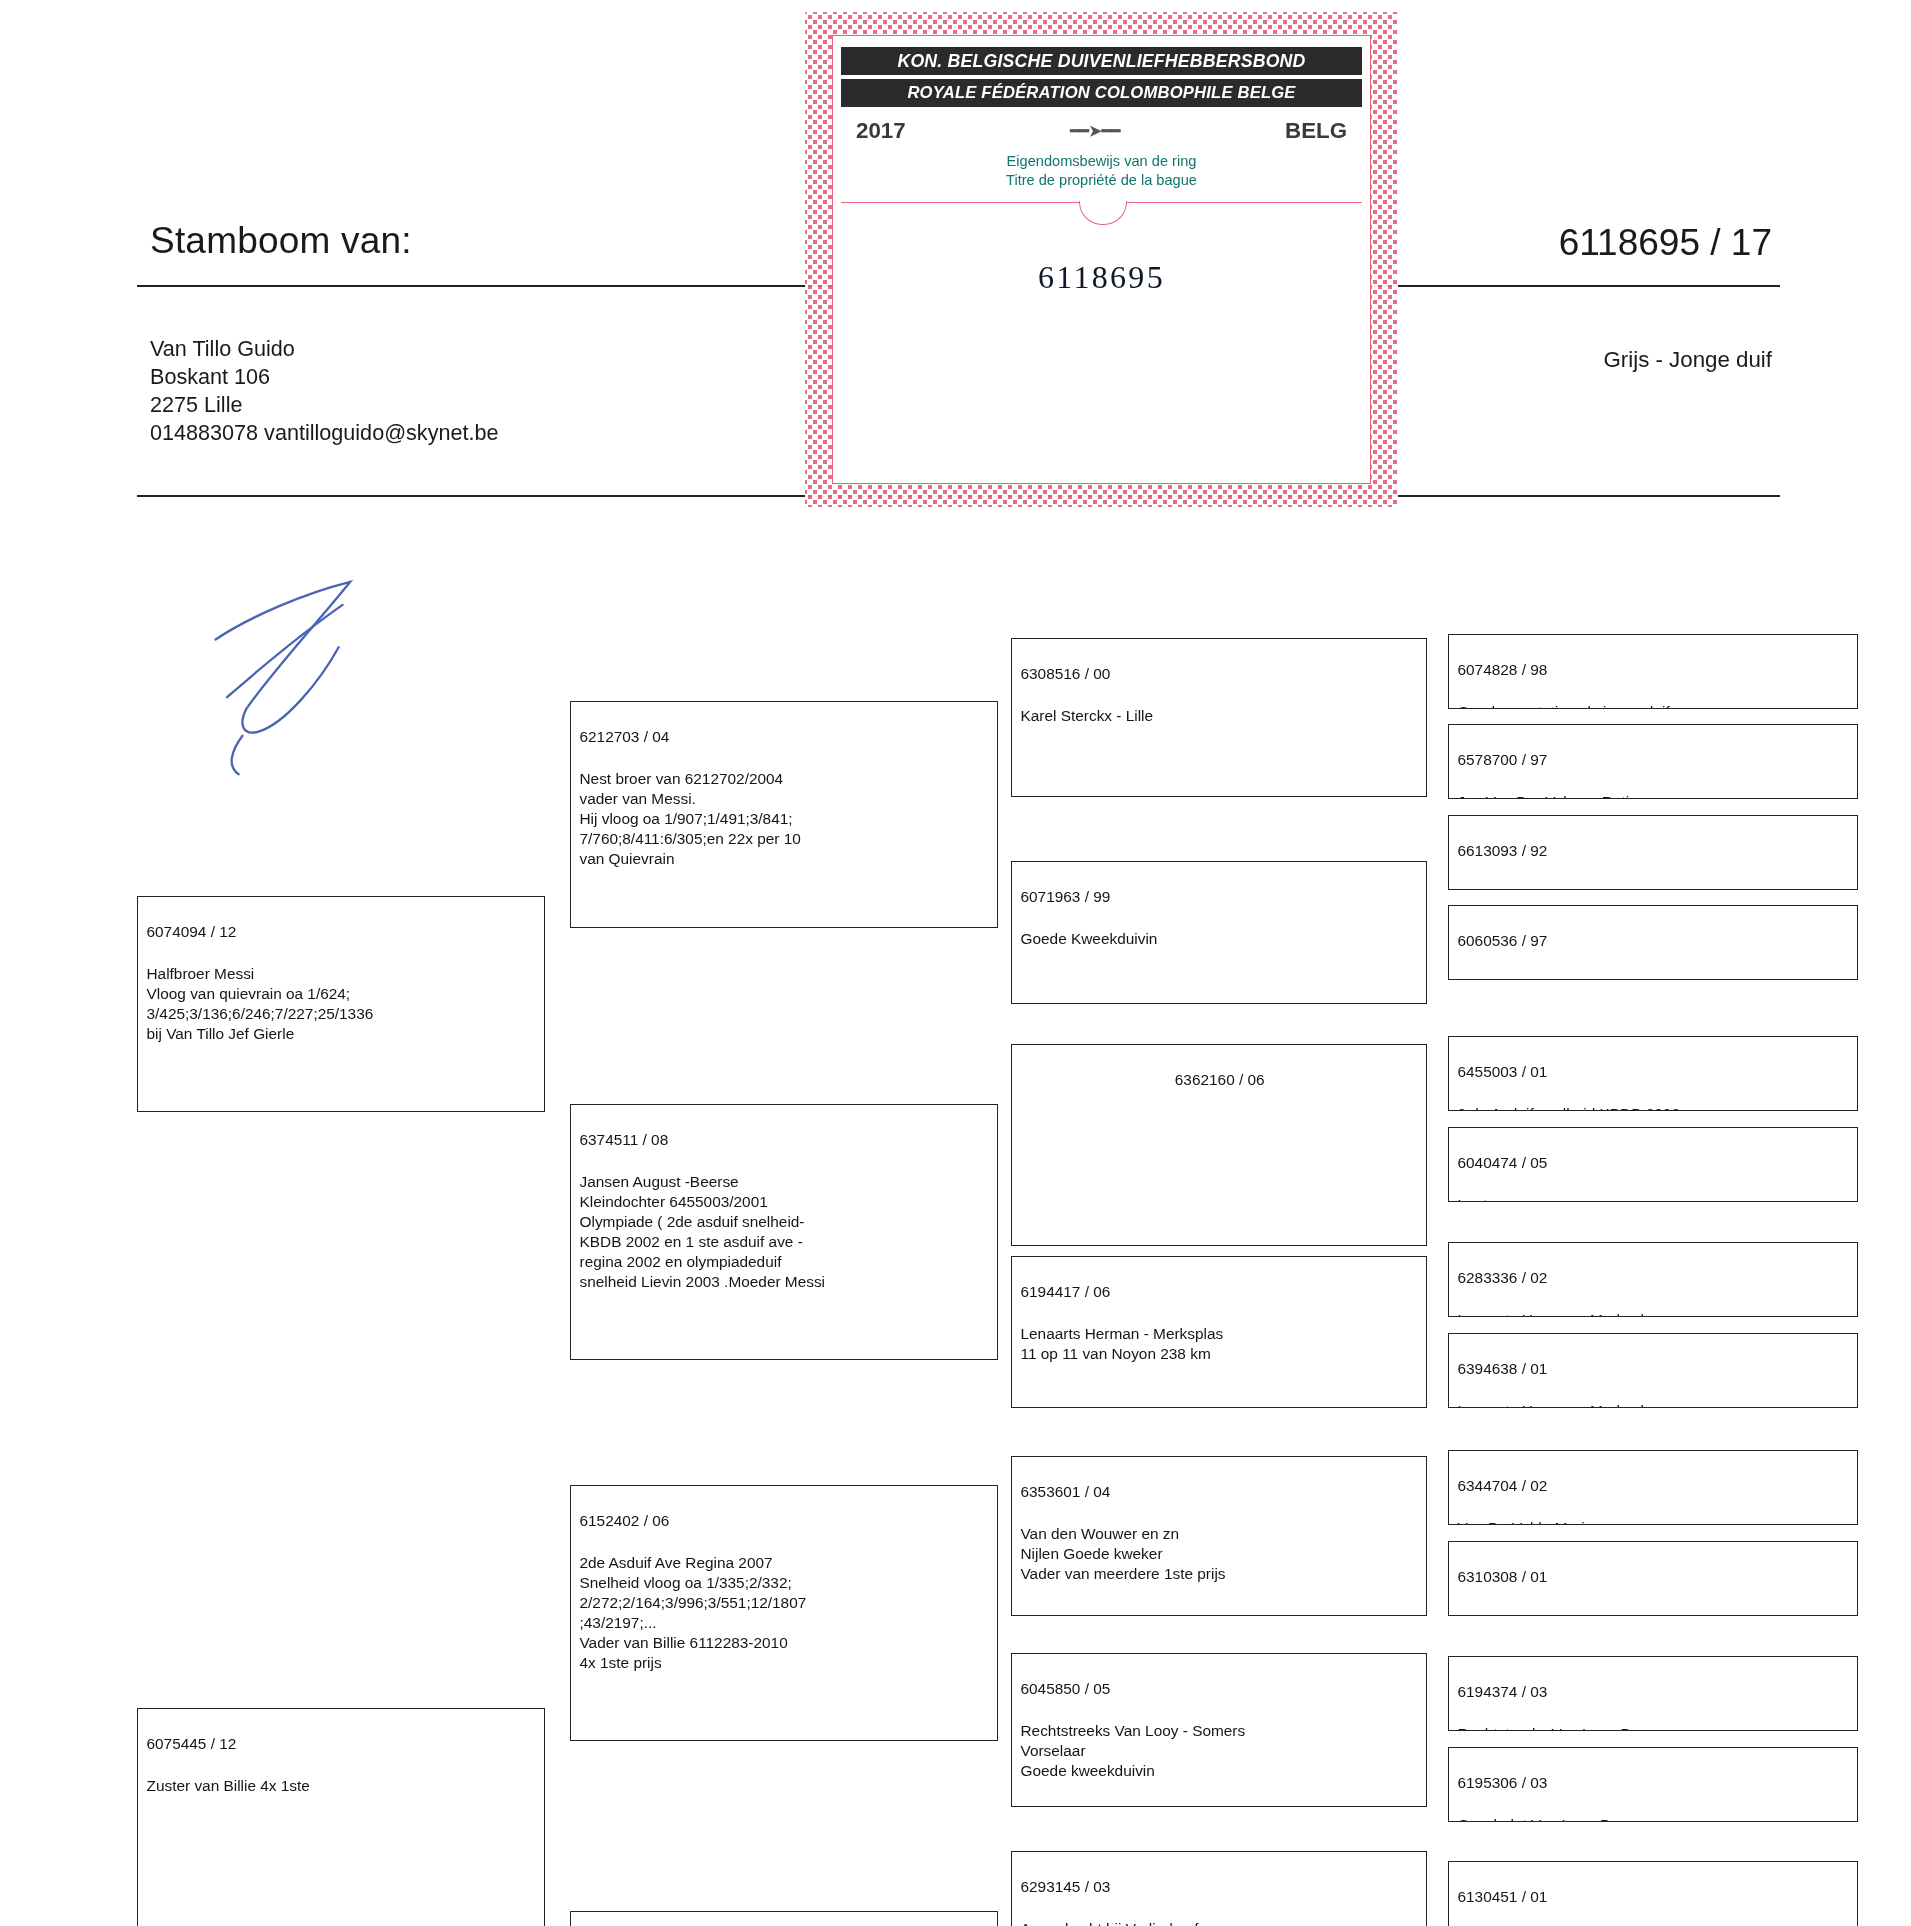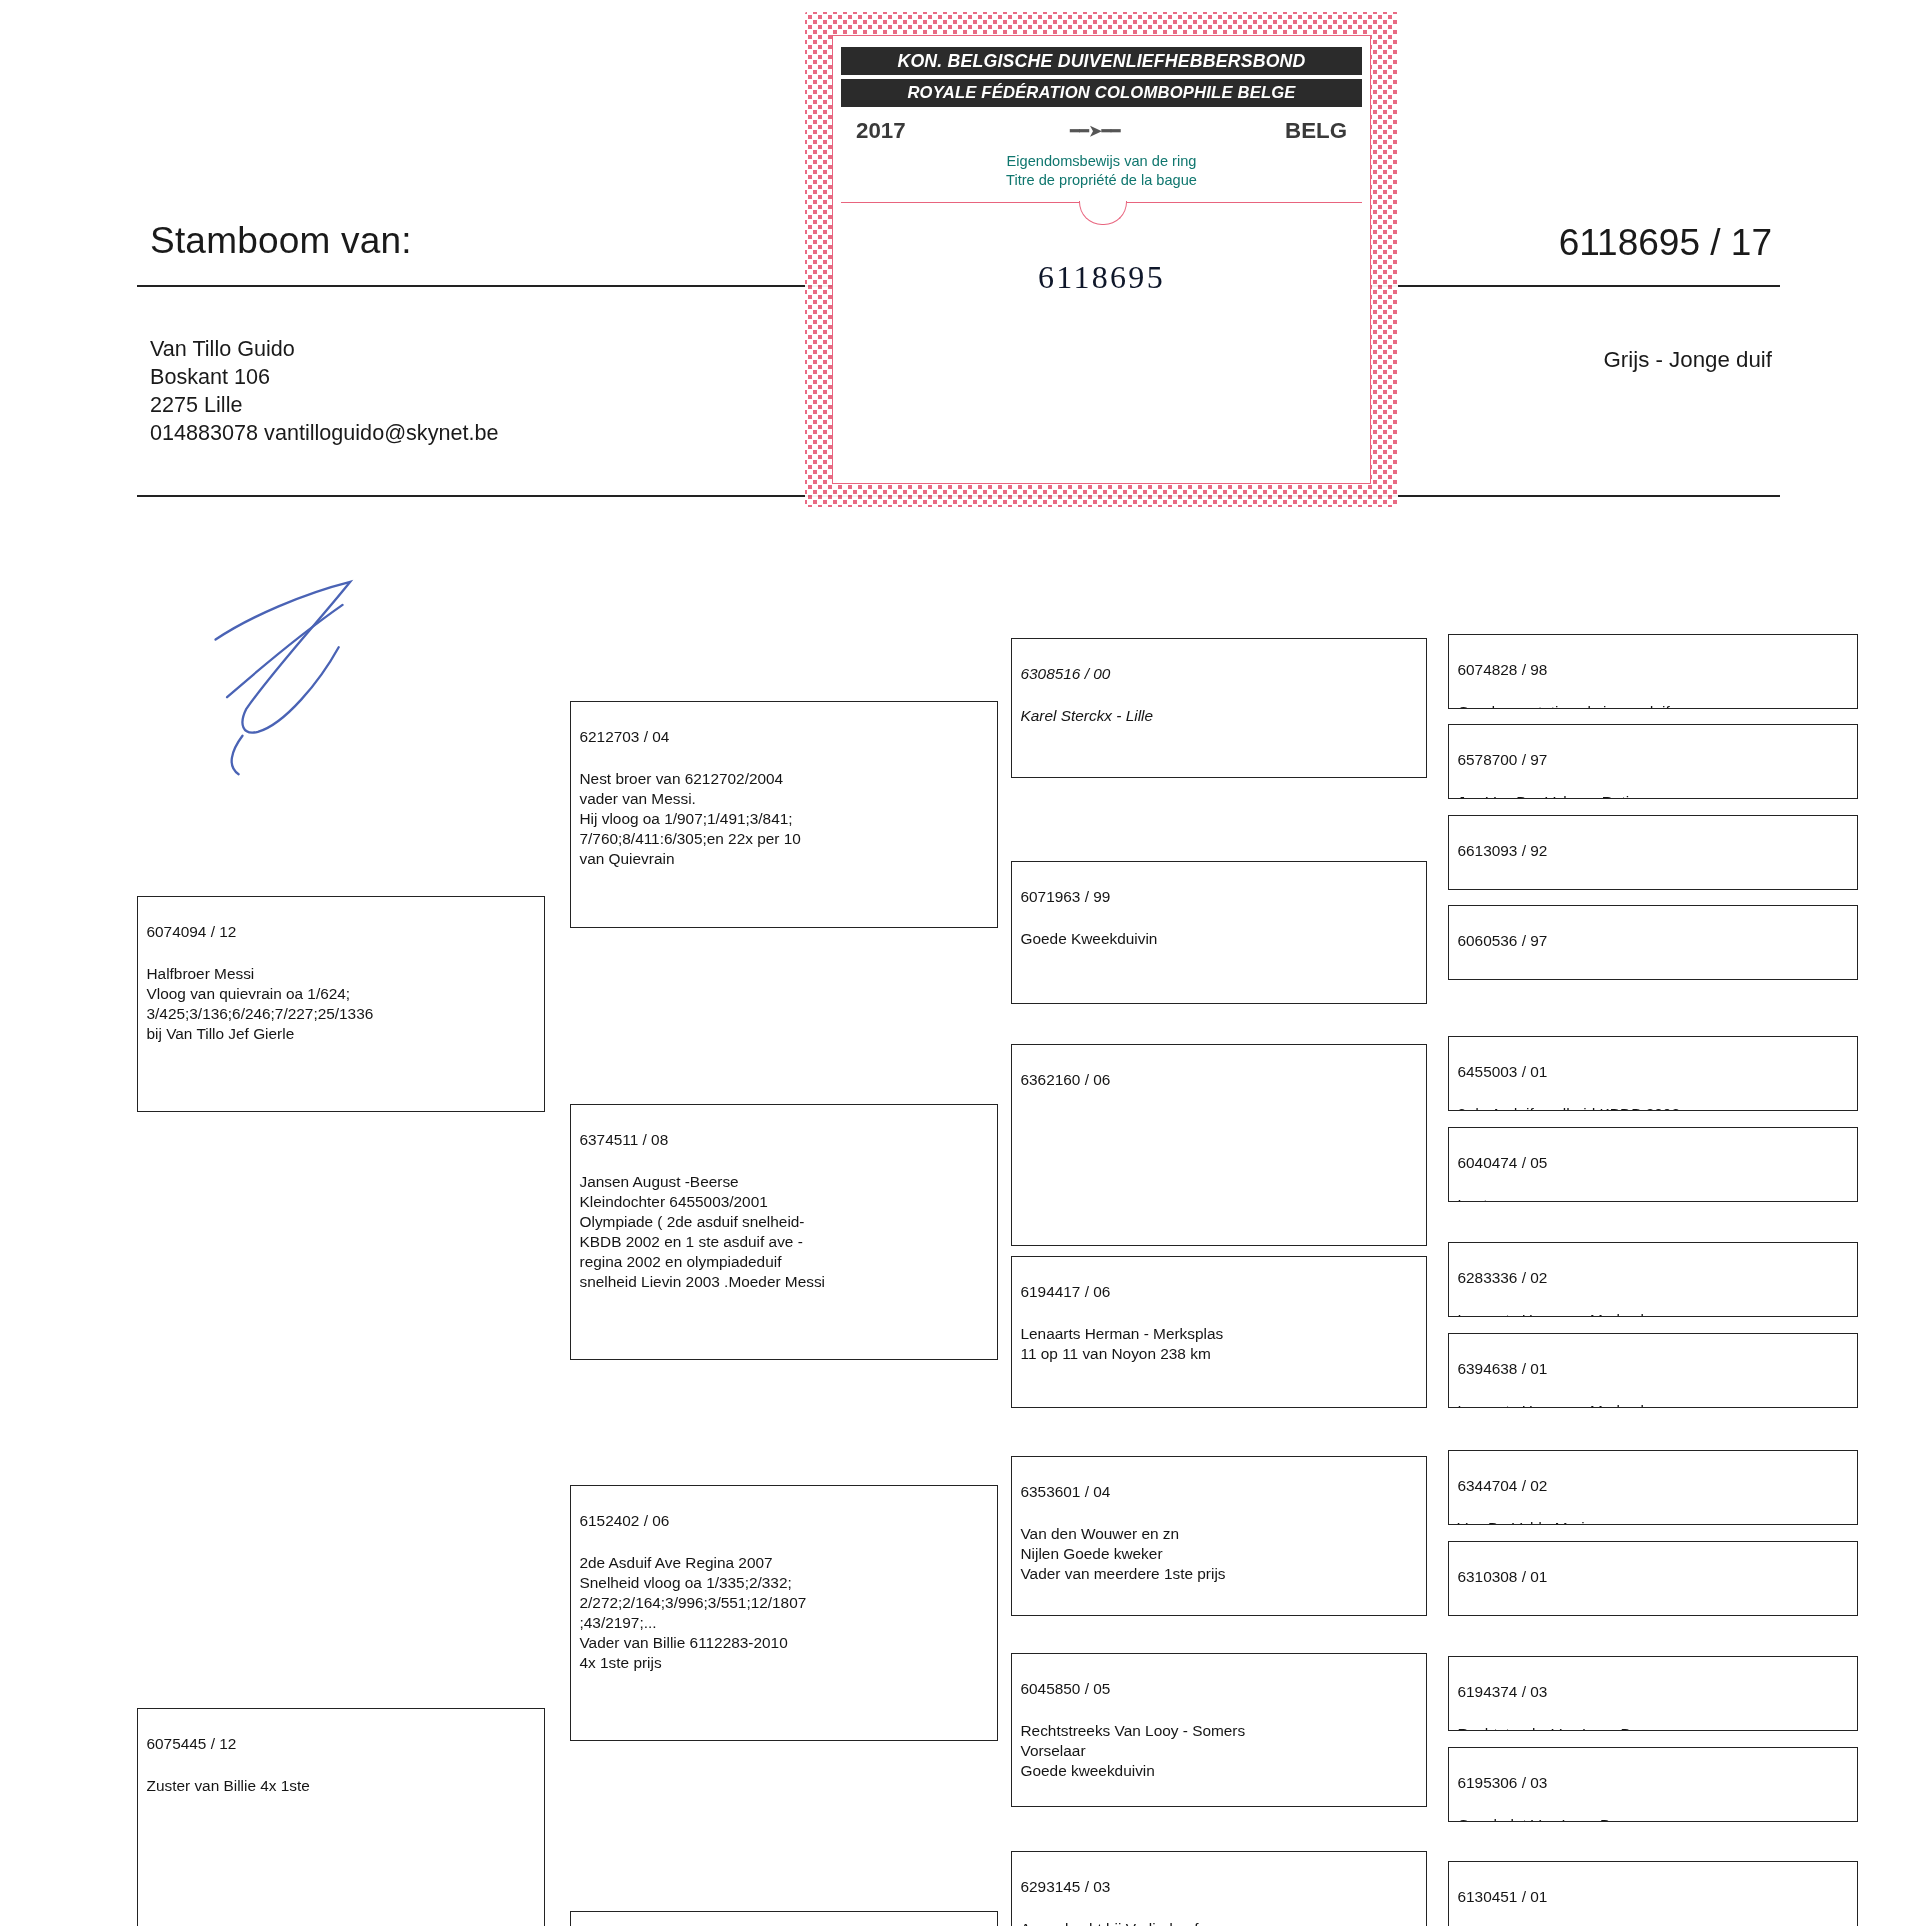--- a/index.html
+++ b/index.html
@@ -287,29 +287,29 @@
 2/272;2/164;3/996;3/551;12/1807
 ;43/2197;...
 Vader van Billie 6112283-2010
 4x 1ste prijs</span>
   </div>
   <div class="box" style="left:570px; top:1911px; width:428px; height:247px;">
     
     
   </div>
 
-  <div class="box" style="left:1011px; top:638px; width:416px; height:140px;font-style:italic;">
+  <div class="box" style="left:1011px; top:638px; width:416px; height:159px;">
     <span class="num">6308516 / 00</span>
     <span>Karel Sterckx - Lille</span>
   </div>
   <div class="box" style="left:1011px; top:861px; width:416px; height:143px;">
     <span class="num">6071963 / 99</span>
     <span>Goede Kweekduivin</span>
   </div>
-  <div class="box" style="left:1011px; top:1044px; width:416px; height:202px;">
+  <div class="box" style="left:1011px; top:1044px; width:416px; height:202px;text-align:center;">
     <span class="num">6362160 / 06</span>
     <span></span>
   </div>
   <div class="box" style="left:1011px; top:1256px; width:416px; height:152px;">
     <span class="num">6194417 / 06</span>
     <span>Lenaarts Herman - Merksplas
 11 op 11 van Noyon 238 km</span>
   </div>
   <div class="box" style="left:1011px; top:1456px; width:416px; height:160px;">
     <span class="num">6353601 / 04</span>

